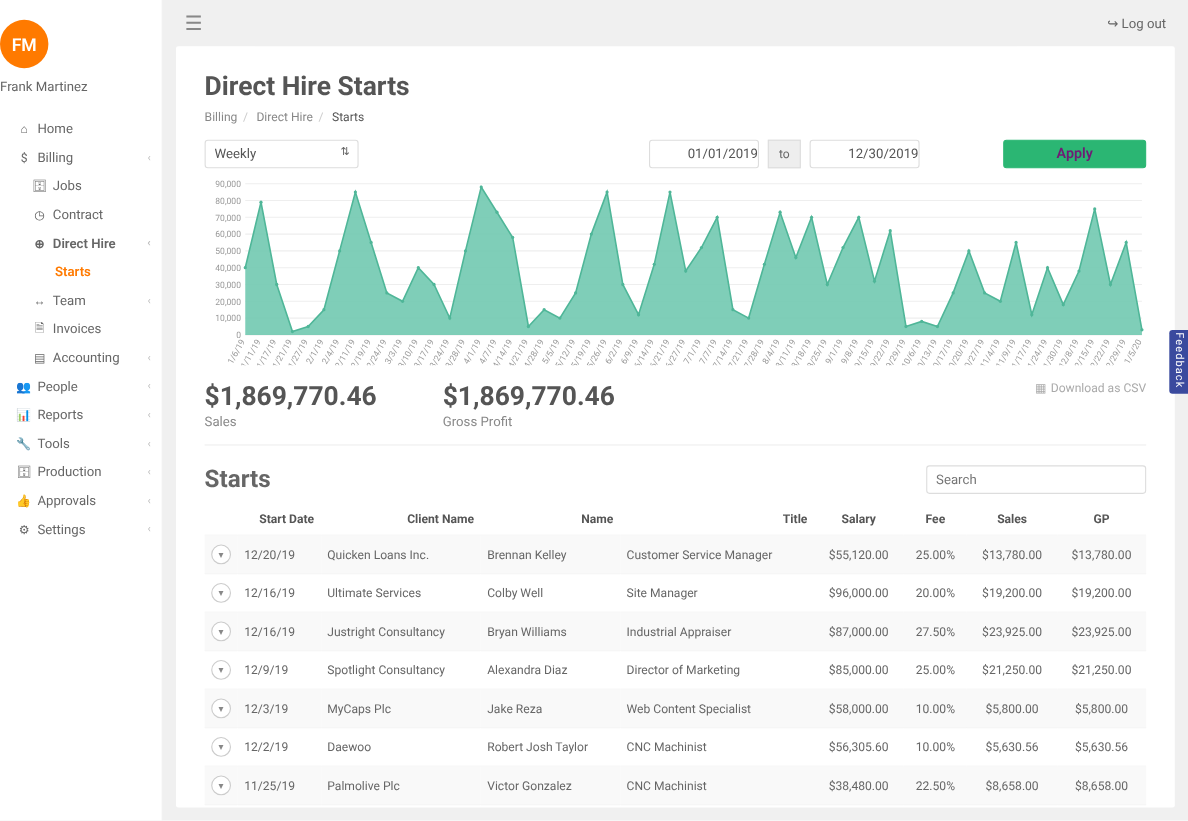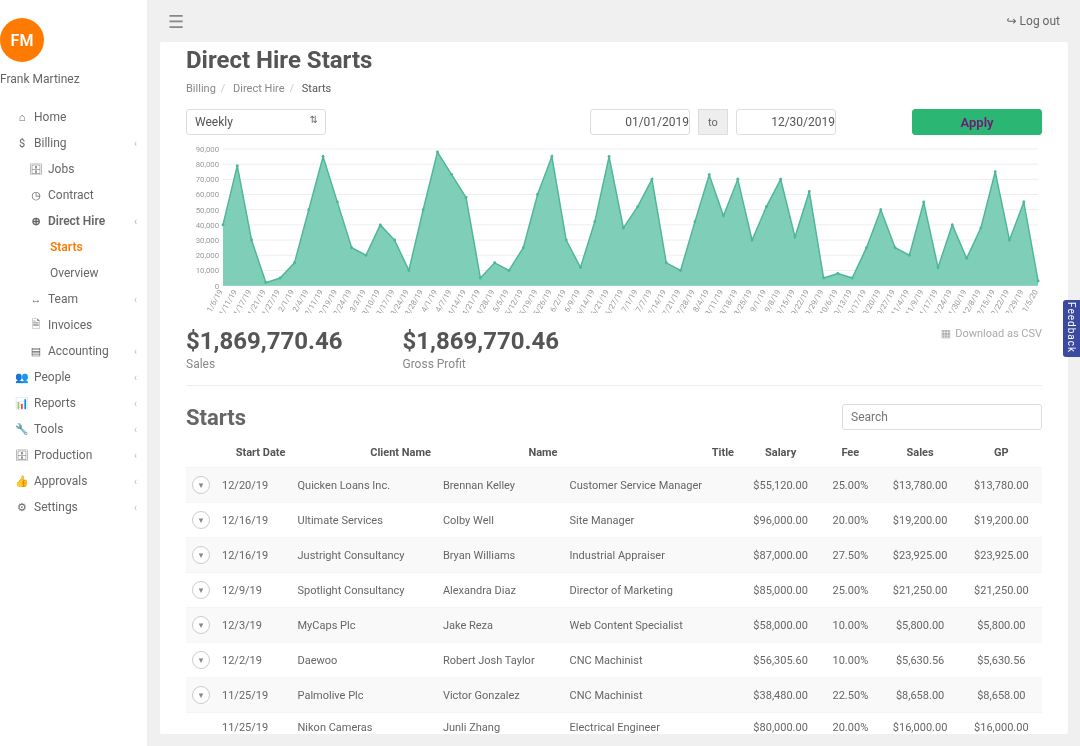--- a/index.html
+++ b/index.html
@@ -15,21 +15,21 @@
 .nav li .chev{font-size:10px;color:#bbb}
 .nav .sub1{padding-left:30px}
 .nav .sub2{padding-left:44px}
 .nav .active{font-weight:600}
 .nav .current{color:#ff7a00;font-weight:600}
 .main{flex:1;display:flex;flex-direction:column}
 .topbar{height:42px;display:flex;align-items:center;padding:0 20px}
 .hamburger{font-size:18px;color:#888;cursor:pointer}
 .spacer{flex:1}
 .logout{font-size:12px;color:#666;cursor:pointer}
-.content{background:#fff;margin:0 12px 12px 12px;border-radius:2px;padding:4px 26px;flex:1;overflow:hidden;display:flex;flex-direction:column}
+.content{background:#fff;margin:0 12px 12px 12px;border-radius:2px;padding:22px 26px;flex:1;overflow:hidden;display:flex;flex-direction:column}
 h1{font-size:24px;color:#555;font-weight:700;margin-bottom:8px}
 .breadcrumb{font-size:11px;color:#888;margin-bottom:14px}
 .breadcrumb .sep{margin:0 5px;color:#ccc}
 .breadcrumb .active{color:#555}
 .toolbar{display:flex;align-items:center;gap:8px;margin-bottom:10px}
 .select{position:relative;width:140px}
 .select select{width:100%;height:26px;border:1px solid #ddd;border-radius:3px;padding:0 8px;font-size:12px;color:#555;background:#fff;appearance:none}
 .select:after{content:"⇅";position:absolute;right:8px;top:5px;font-size:10px;color:#666;pointer-events:none}
 .dateinput{height:26px;border:1px solid #ddd;border-radius:3px;width:100px;text-align:right;font-size:12px;color:#555;background:#fff}
 .to{height:26px;width:30px;background:#eee;border:1px solid #ddd;display:flex;align-items:center;justify-content:center;font-size:11px;color:#666}
@@ -83,23 +83,20 @@
           <span class="icon">◷</span>
           <span class="label">Contract</span>
         </li>
       <li class="sub1 active">
           <span class="icon">⊕</span>
           <span class="label">Direct Hire</span>
           <span class="chev">‹</span>
         </li>
       <li class="sub2 current">
           <span class="label">Starts</span>
-        </li>
-      <li class="sub2">
-          <span class="label">Overview</span>
         </li>
       <li class="sub1">
           <span class="icon">↔</span>
           <span class="label">Team</span>
           <span class="chev">‹</span>
         </li>
       <li class="sub1">
           <span class="icon">🗎</span>
           <span class="label">Invoices</span>
         </li>

